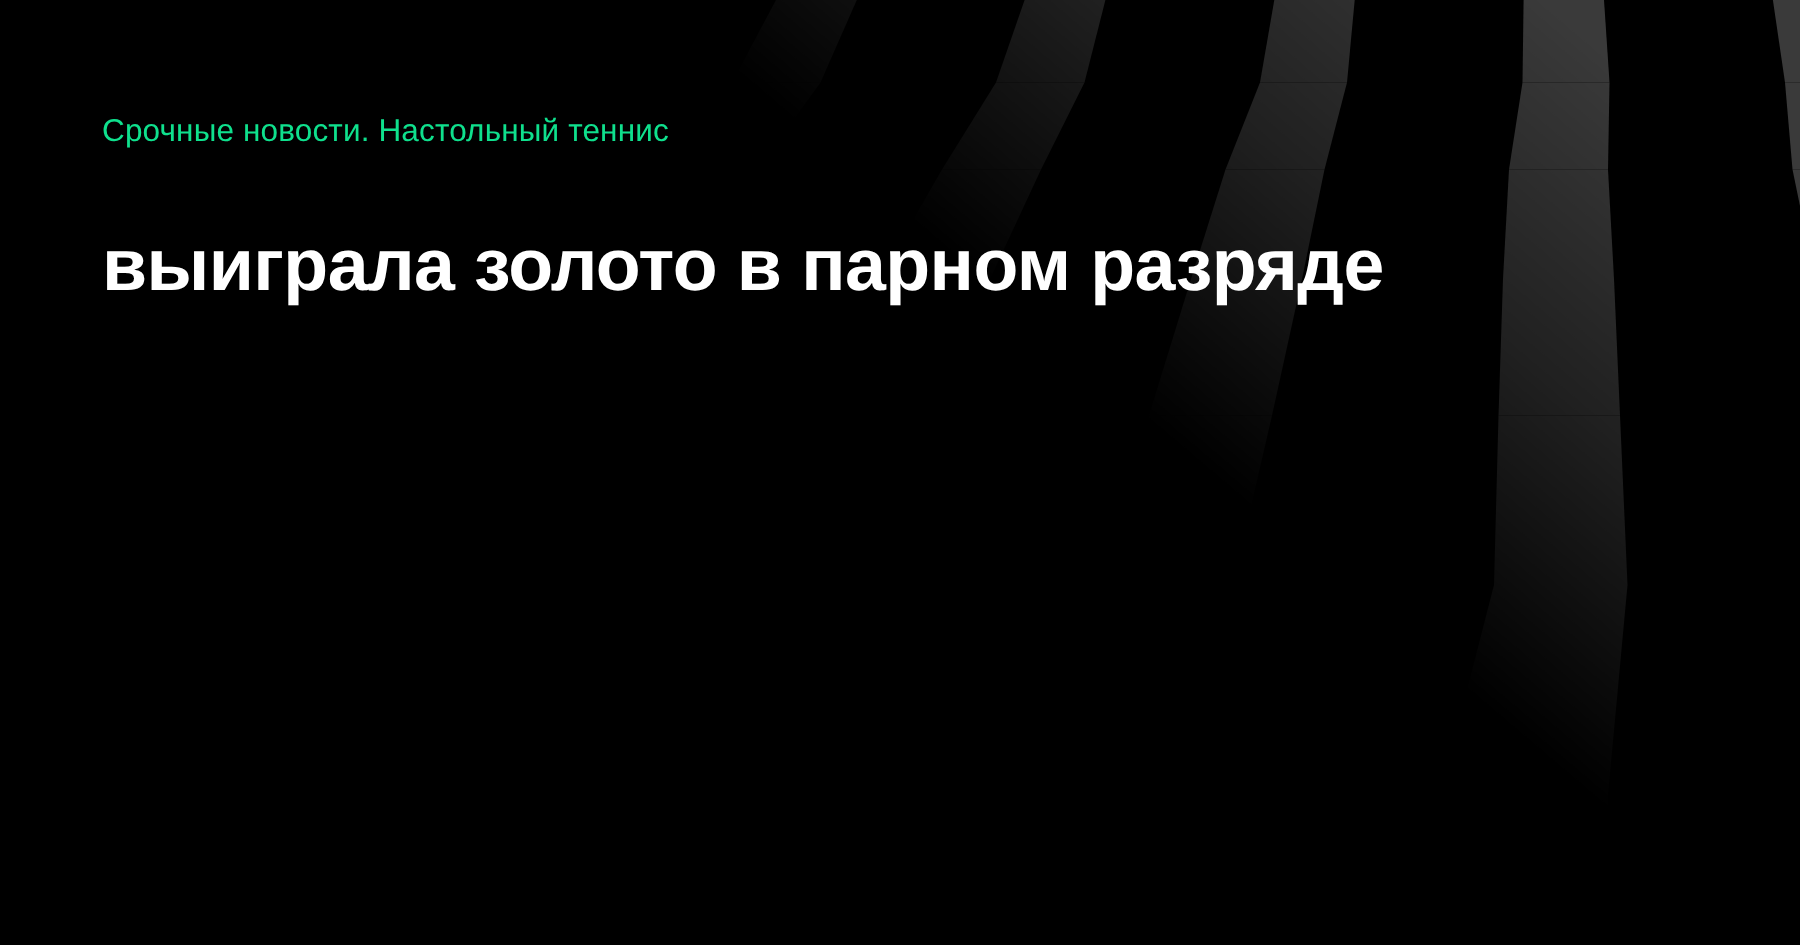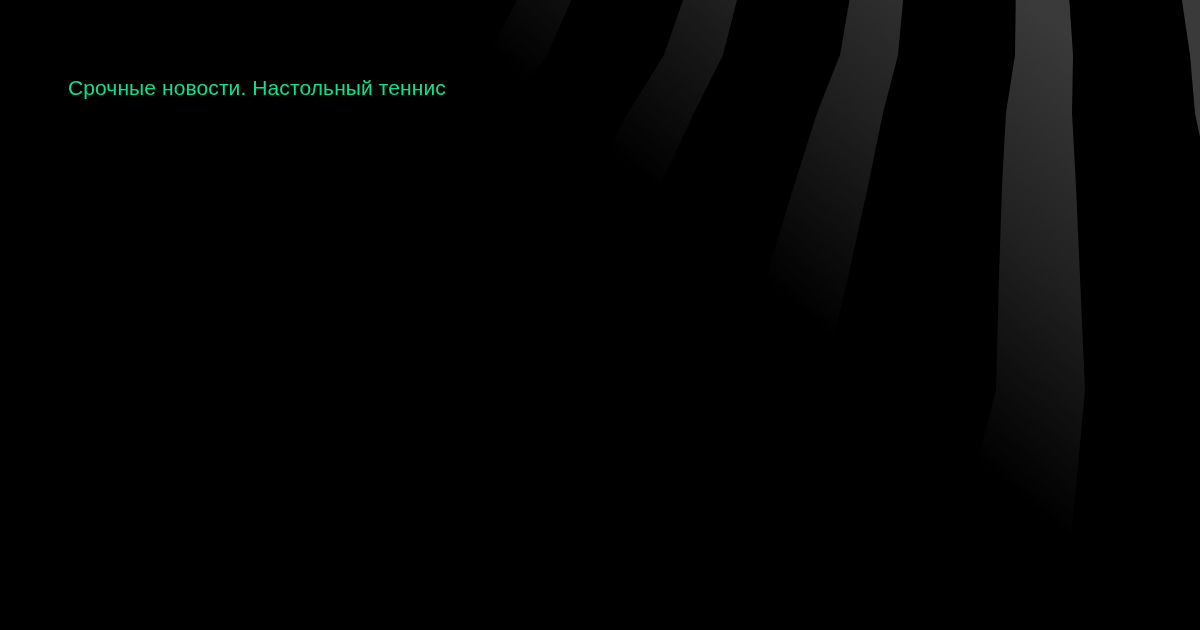--- a/index.html
+++ b/index.html
@@ -122,16 +122,17 @@
       <polygon points="664,55 723,55 742,-20 690,-20"></polygon>
       <polygon points="840,55 898,55 905,-20 853,-20"></polygon>
       <polygon points="1015,55 1073,55 1068,-20 1016,-20"></polygon>
       <polygon points="1190,55 1249,55 1231,-20 1179,-20"></polygon>
     </g>
   </svg>
 
   <div id="text-block">
     <div id="kicker">Срочные новости. Настольный теннис</div>
     <h1 id="headline">
+      <span class="hl-line">выиграла золото в парном разряде</span>
     </h1>
   </div>
 
 </div>
 
 </body></html>

